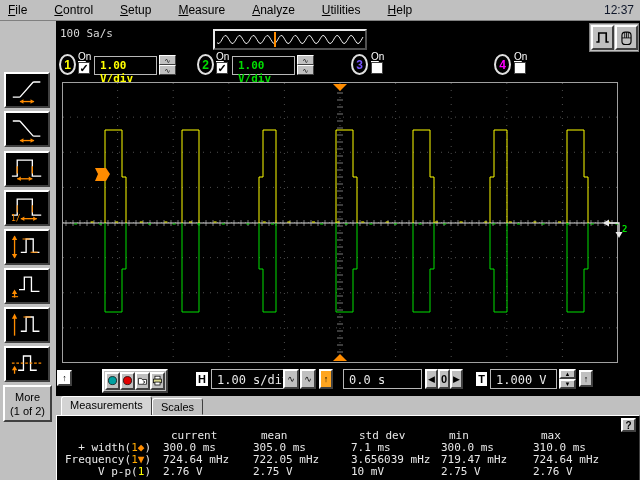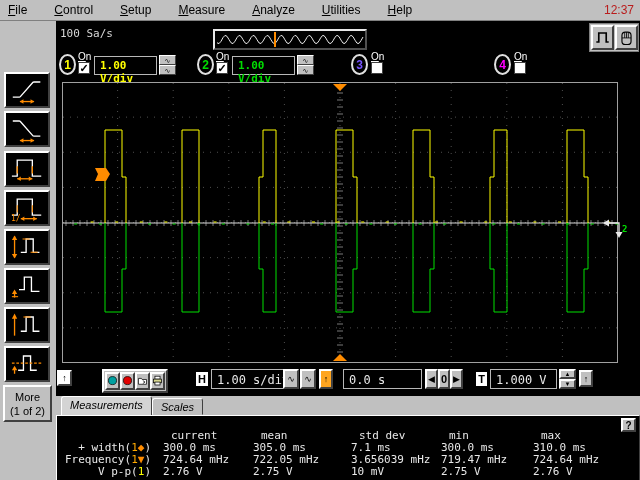--- a/index.html
+++ b/index.html
@@ -5,21 +5,21 @@
   * { margin:0; padding:0; box-sizing:border-box; }
   html,body { width:640px; height:480px; background:#000; overflow:hidden;
     font-family:"Liberation Sans", sans-serif; position:relative; }
 
   
   .menubar { position:absolute; left:0; top:0; width:640px; height:21px;
     background:#c0c0c0; border-bottom:1px solid #808080;
     display:flex; align-items:center; font-size:12px; color:#000; }
   .menu-items { display:flex; padding-left:8px; }
   .mi { margin-right:27px; cursor:default; }
-  .clock { position:absolute; right:6px; top:3px; font-size:12px; color:#b91c1c; }
+  .clock { position:absolute; right:6px; top:3px; font-size:12px; color:#0f172a; }
 
   
   .leftcol { position:absolute; left:0; top:21px; width:56px; height:459px;
     background:#c0c0c0; }
   .tool-btn { position:absolute; left:4px; width:46px; height:36px;
     background:#000; padding:0;
     border:2px solid; border-color:#ffffff #404040 #404040 #ffffff; }
   .tool-btn svg { display:block; width:100%; height:100%; }
   .text-btn { position:absolute; left:3px; width:49px; background:#c0c0c0;
     border:2px solid; border-color:#ffffff #404040 #404040 #ffffff;
@@ -62,21 +62,21 @@
     border:2px solid; border-color:#ffffff #404040 #404040 #ffffff;
     font-size:9px; color:#000; text-align:center; padding:0; }
   .lbl-box { position:absolute; width:14px; height:16px; background:#fff;
     border:1px solid #000; color:#000; font-weight:bold; font-size:11px;
     text-align:center; line-height:14px; }
   .h-display { top:369px; height:20px; color:#e8e8e8; font-weight:normal;
     font-size:12px; padding-top:3px; }
 
   
   .tabs { position:absolute; left:56px; top:396px; width:584px; height:19px;
-    background:#c0c0c0;font-style:italic; }
+    background:#c0c0c0; }
   .tab { position:absolute; top:2px; height:17px; background:#c0c0c0;
     border:1px solid; border-color:#fff #404040 #c0c0c0 #fff;
     border-top-left-radius:3px; border-top-right-radius:3px;
     font-size:11px; color:#000; text-align:center; padding:2px 8px 0 8px; }
   .tab.active { top:0px; height:19px; border-bottom:none; z-index:2;
     background:#d4d4d4; }
 
   
   .meas-panel { position:absolute; left:56px; top:415px; width:584px; height:65px;
     background:#000; border-top:1px solid #fff; border-left:1px solid #fff;

